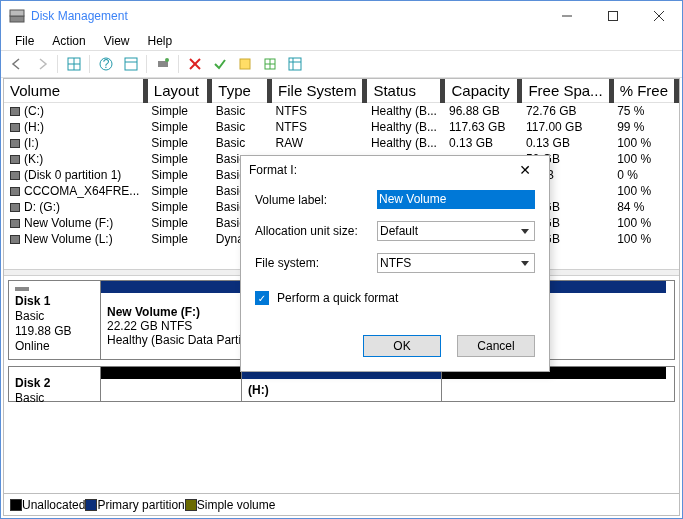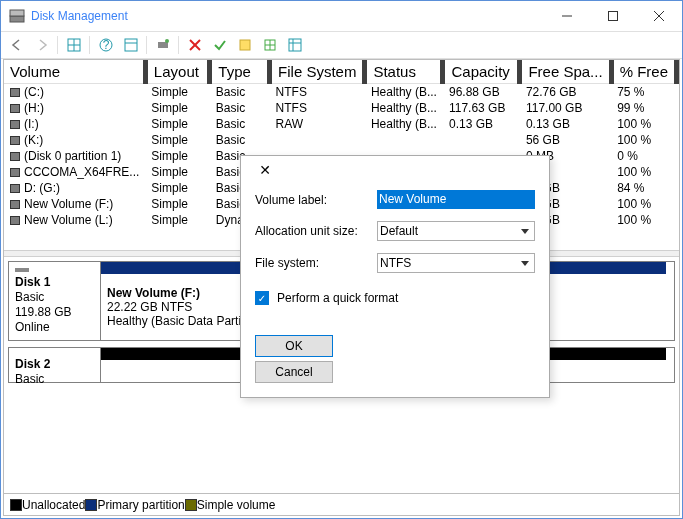--- a/index.html
+++ b/index.html
@@ -46,21 +46,21 @@
 .dialog .drow .dfield { flex: 1; }
 .dialog input[type=text] { width: 100%; border: none; border-bottom: 1px solid #0078d7; padding: 2px 2px; font-size: 12px; background: #fff; }
 .dialog input[type=text].sel { background: #0078d7; color: #fff; }
 .dialog select { width: 100%; border: 1px solid #adadad; padding: 2px; font-size: 12px; background: #fff; appearance: none; -webkit-appearance: none; }
 .selwrap { position: relative; flex:1; }
 .selwrap::after { content: ""; position: absolute; right: 6px; top: 50%; margin-top:-2px; border-left: 4px solid transparent; border-right: 4px solid transparent; border-top: 5px solid #333; pointer-events: none; }
 .dialog .dchecks { margin-top: 6px; display: flex; flex-direction: column; gap: 6px; }
 .dialog .dcheck { display: flex; align-items: center; gap: 8px; font-size: 12px; }
 .chk { width: 14px; height: 14px; border: 1px solid #333; display: inline-flex; align-items: center; justify-content: center; font-size: 10px; color: #fff; }
 .chk.checked { background: #0078d7; border-color: #0078d7; }
-.dialog .dbtns { display: flex; justify-content: flex-end; gap: 4px; margin-top: 18px; flex-direction: column; }
+.dialog .dbtns { display: flex; justify-content: flex-end; gap: 16px; margin-top: 18px; }
 .dialog .dbtns button { width: 78px; height: 22px; border: 1px solid #adadad; background: #e1e1e1; font-size: 12px; }
 .dialog .dbtns button.primary { border: 1px solid #0078d7; }
 svg { display: block; }
 </style>
 </head>
 <body>
 
 <div class="win">
   <div class="titlebar">
     <div class="title">
@@ -85,20 +85,26 @@
         </div>
       <div class="ctl">
           <svg width="10" height="10">
             <line x1="0" y1="0" x2="10" y2="10" stroke="#333"></line>
             <line x1="10" y1="0" x2="0" y2="10" stroke="#333"></line>
           </svg>
         </div>
     </div>
   </div>
 
+  <div class="menubar">
+    <div class="mi">File</div>
+    <div class="mi">Action</div>
+    <div class="mi">View</div>
+    <div class="mi">Help</div>
+  </div>
 
   <div class="toolbar">
     <div class="tb">
         <svg width="14" height="14">
           <path d="M9 2 L3 7 L9 12" fill="none" stroke="#777" stroke-width="1.5"></path>
         </svg>
       </div>
     <div class="tb">
         <svg width="14" height="14">
           <path d="M5 2 L11 7 L5 12" fill="none" stroke="#bbb" stroke-width="1.5"></path>
@@ -376,20 +382,21 @@
       <span class="sw" style="background:#0a2e7a"></span>
       <span>Primary partition</span>
       <span class="sw" style="background:#6b6b00"></span>
       <span>Simple volume</span>
     </div>
   </div>
 </div>
 
 <div class="dialog">
   <div class="dtb">
+    <div class="dtitle">Format I:</div>
     <div class="dclose">✕</div>
   </div>
   <div class="dbody">
     <div class="drow">
       <label>Volume label:</label>
       <div class="dfield"><input type="text" class="sel" value="New Volume" style=""></div>
     </div>
     <div class="drow">
       <label>Allocation unit size:</label>
       <div class="selwrap"><select><option>Default</option></select></div>

